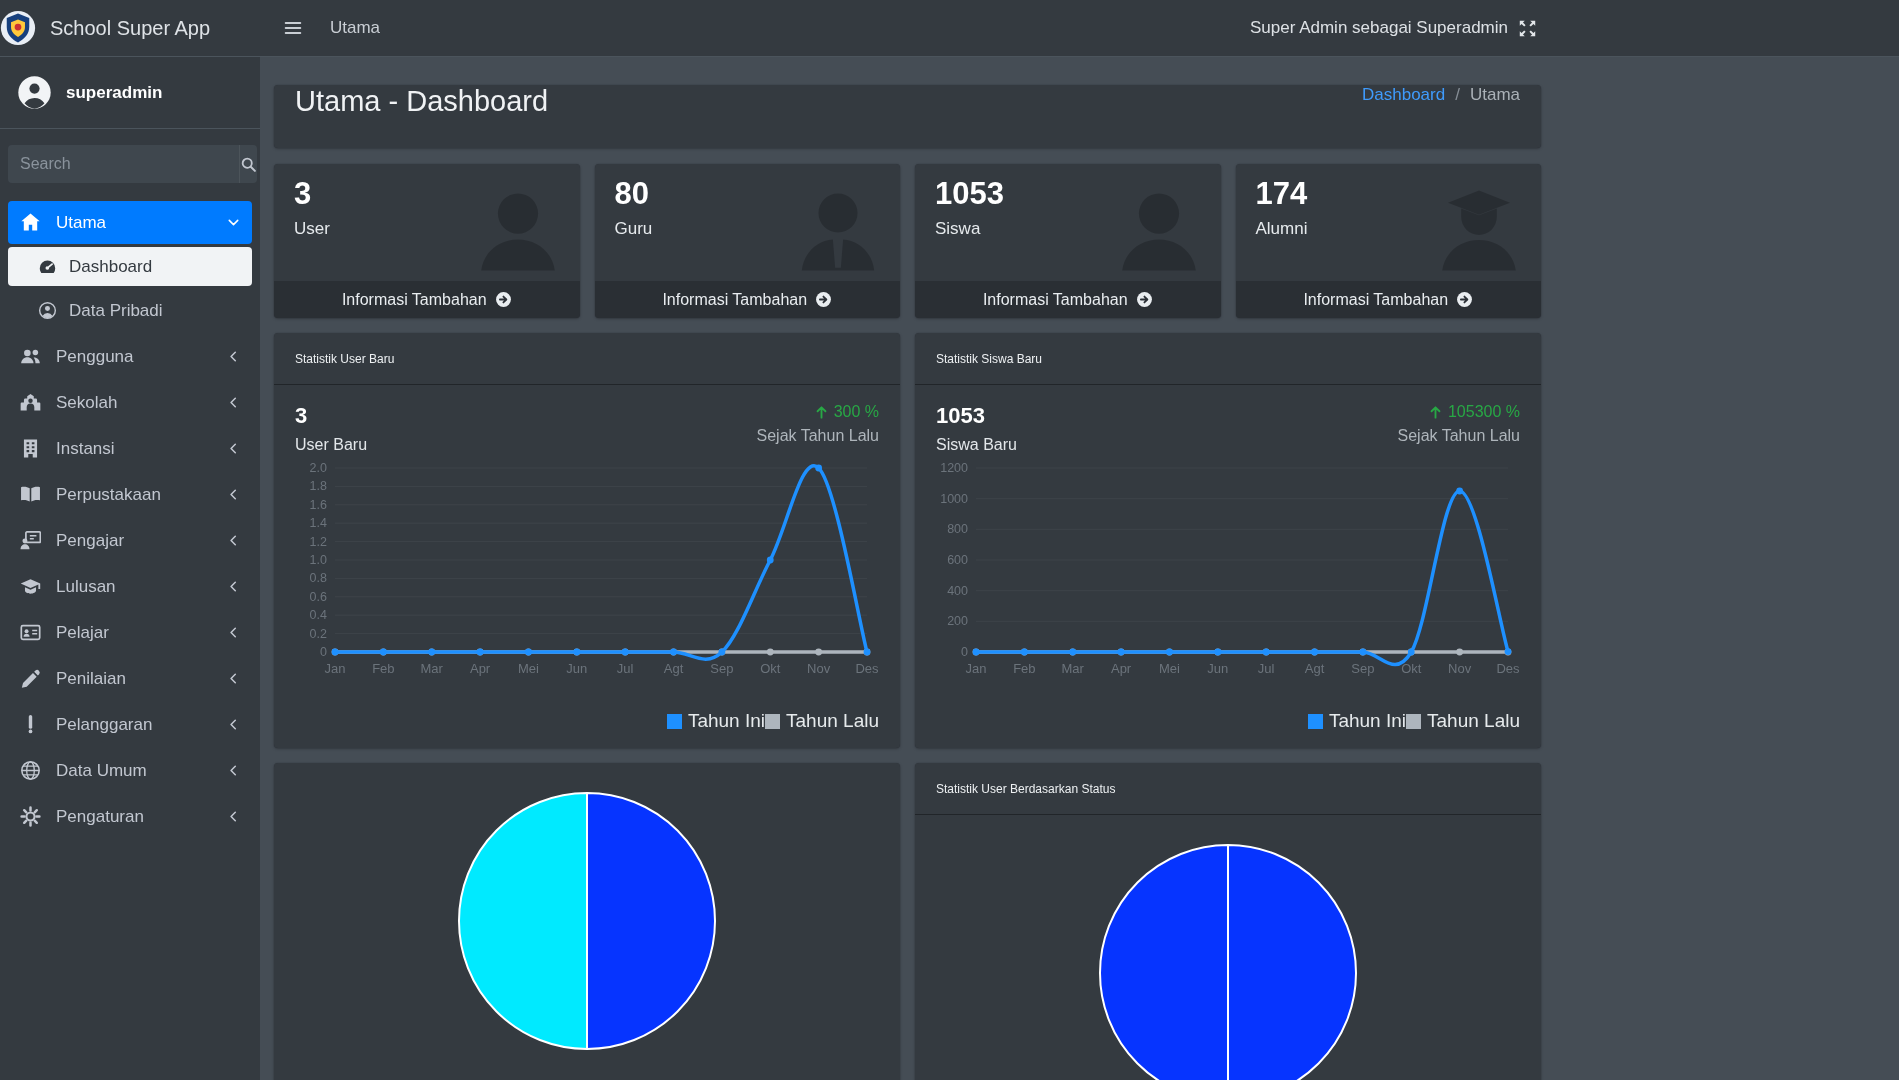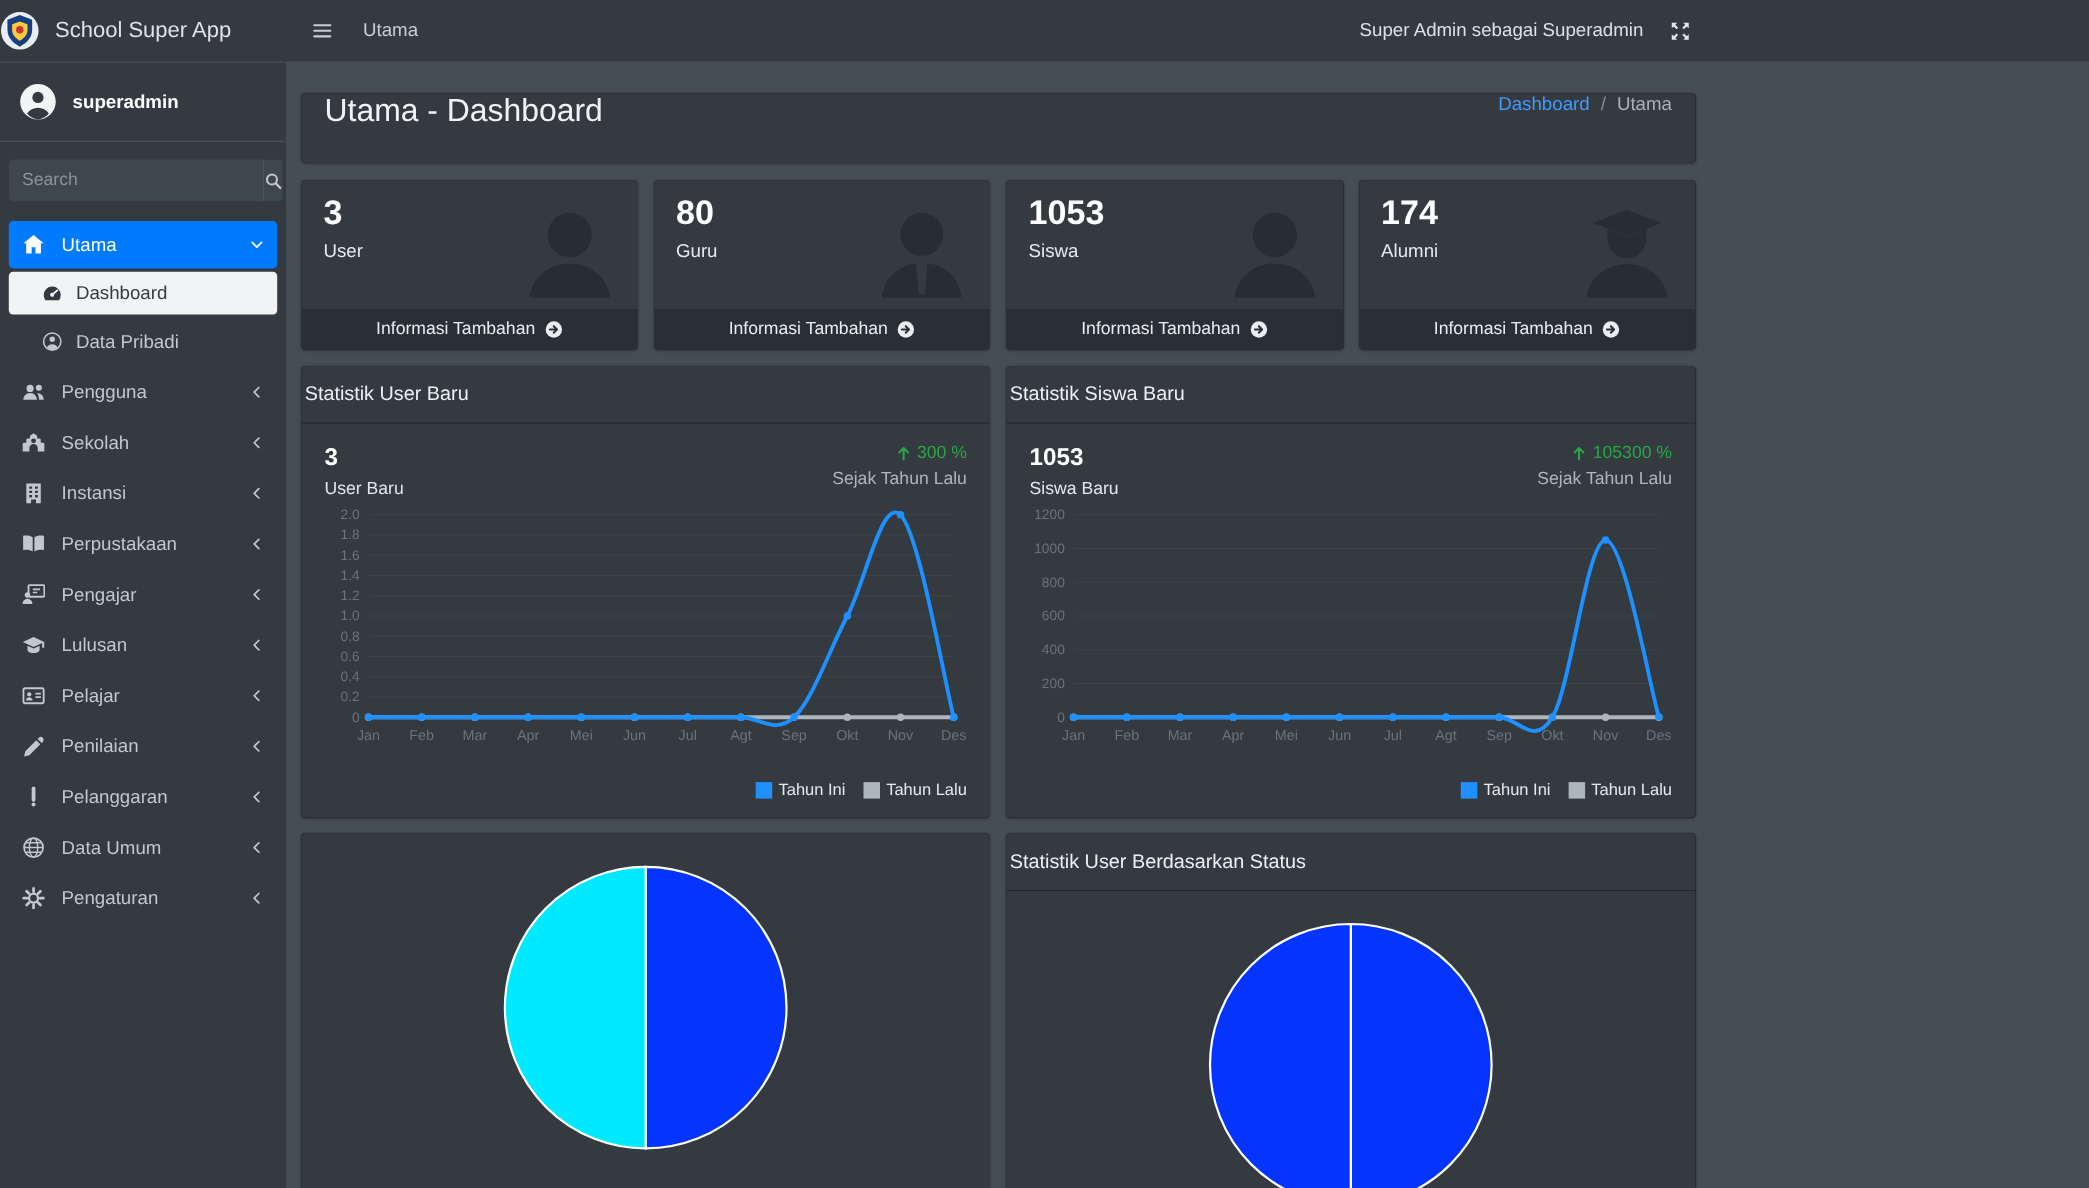--- a/index.html
+++ b/index.html
@@ -34,21 +34,21 @@
   .nav-link.sub .nav-ico{width:19px;height:19px;margin-right:12px}
   .nav-link.sub.active-sub{background:#f1f3f5;color:#343a40}
 
   
   .navbar{position:absolute;left:260px;right:0;top:0;height:57px;background:#343a40;
     border-bottom:1px solid #4b545c;display:flex;align-items:center;padding:0 14px;z-index:20}
   .nav-icon-btn{width:38px;height:40px;display:flex;align-items:center;justify-content:center;
     color:#c9ced4;cursor:pointer}
   .nav-icon-btn .icon{width:18px;height:18px}
   .navbar-link{color:#c9ced4;font-size:17px;margin-left:18px;cursor:pointer;text-decoration:none}
-  .navbar-right{position:absolute;right:353px;top:0;height:56px;display:flex;align-items:center;gap:14px}
+  .navbar-right{position:absolute;right:353px;top:0;height:56px;display:flex;align-items:center;}
   .navbar-user{color:#dde1e5;font-size:17px;white-space:nowrap;cursor:pointer}
   .navbar-right .nav-icon-btn .icon{width:19px;height:19px;color:#e3e7ea}
 
   
   .content{position:absolute;left:260px;top:57px;right:0;bottom:0;background:#454d55;overflow:hidden}
   .container{position:relative;margin:28px 0 0 14px;width:1267px}
   .card{background:#343a40;border-radius:4px;color:#fff;
     box-shadow:0 0 1px rgba(0,0,0,.35),0 1px 3px rgba(0,0,0,.25)}
   .page-header{display:flex;align-items:flex-start;justify-content:space-between;height:63px;
     padding:0 21px;margin-bottom:16px}
@@ -64,35 +64,35 @@
   .sb-value{font-size:31px;font-weight:700;color:#fff;padding:12px 20px 0}
   .sb-label{font-size:17px;color:#e6eaed;padding:7px 20px 0}
   .sb-ghost{position:absolute;right:16px;top:22px;width:92px;height:92px;color:rgba(0,0,0,.22)}
   .sb-footer{position:absolute;left:0;right:0;bottom:0;height:37px;background:rgba(0,0,0,.18);
     display:flex;align-items:center;justify-content:center;gap:8px;color:#e9edf0;font-size:16px;
     text-decoration:none;cursor:pointer}
   .sb-arrow{width:17px;height:17px;color:#e9edf0}
 
   .charts-row{display:flex;gap:15px;margin-bottom:15px;align-items:flex-start}
   .chart-card,.pie-card{flex:1}
-  .card-header{height:52px;display:flex;align-items:center;padding:0 3px;
-    border-bottom:1px solid rgba(0,0,0,.35);font-size:18px;color:#eef1f3}
+  .card-header{height:52px;display:flex;align-items:center;padding:0 21px;
+    border-bottom:1px solid rgba(0,0,0,.35);font-size:12px;color:#eef1f3}
   .card-body{padding:18px 21px 16px}
   .stats-row{display:flex;justify-content:space-between;margin-bottom:4px}
   .stat-value{font-size:22px;font-weight:700;color:#fff}
   .stat-label{font-size:16px;color:#e3e7ea;margin-top:7px}
   .stat-right{text-align:right}
   .stat-change{color:#28a745;font-size:16px;display:flex;align-items:center;gap:5px;justify-content:flex-end}
   .up-icon{width:15px;height:15px}
   .stat-note{color:#aeb5bb;font-size:16px;margin-top:6px}
   .line-chart{height:222px;margin-top:6px}
   .line-chart text{font-family:"Liberation Sans",sans-serif}
   .line-chart .tick{font-size:12.5px;fill:#6b737b}
   .line-chart .xtick{font-size:13px;fill:#6b737b}
-  .legend{display:flex;justify-content:flex-end;gap:16px;margin-top:28px;font-size:15px;color:#e6eaec}
+  .legend{display:flex;justify-content:flex-end;margin-top:28px;font-size:19px;color:#e6eaec}
   .legend-item{display:flex;align-items:center;gap:6px;cursor:pointer}
   .legend-box{width:15px;height:15px;display:inline-block}
 
   .pie-card{height:560px}
   .pie-body{display:flex;justify-content:center;padding-top:28px}
   .pie-chart{width:260px;height:260px}
 </style>
 </head>
 <body>
 

